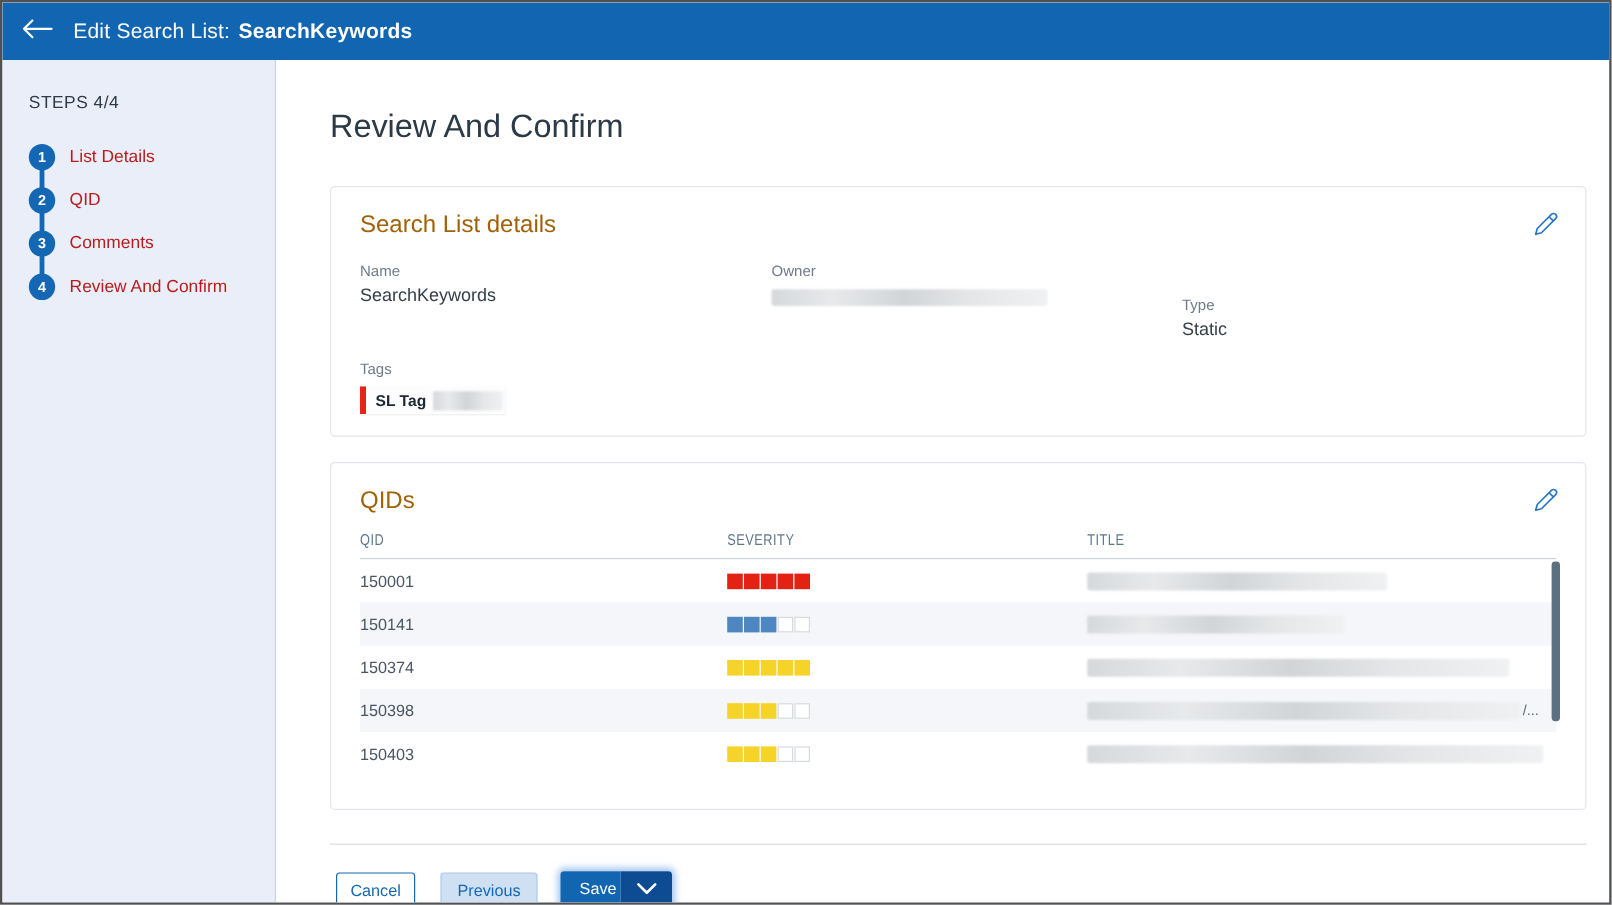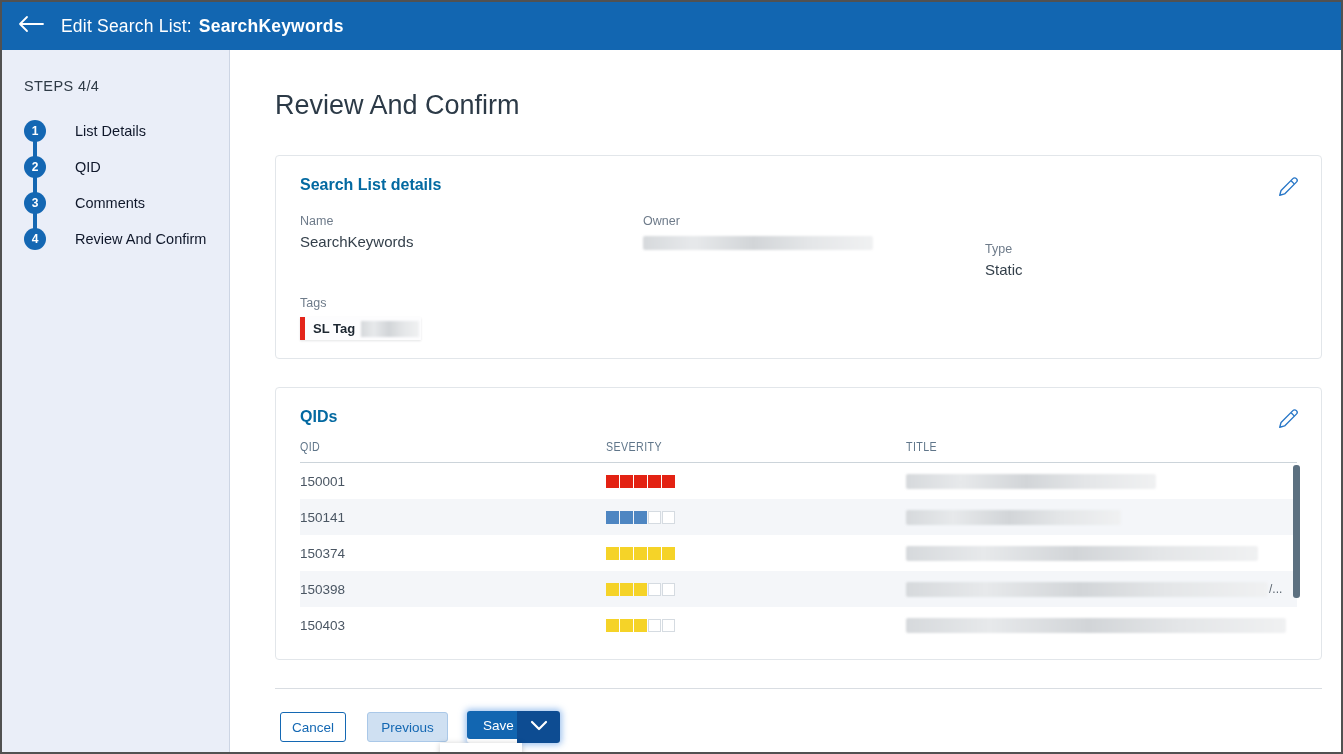--- a/index.html
+++ b/index.html
@@ -25,31 +25,31 @@
     border-right:1px solid #cdd5e4; padding:28px 0 0 22px;
   }
   .steps-title { font-size:14.5px; font-weight:500; color:#2e3a46; letter-spacing:.4px; }
   .stepper { position:relative; margin-top:26px; }
   .step-line { position:absolute; left:9px; top:11px; width:4px; height:108px; background:#1467b3; }
   .step { position:relative; display:flex; align-items:center; height:22px; margin-bottom:14px; cursor:pointer; }
   .step-circle {
     width:22px; height:22px; border-radius:50%; background:#1467b3; color:#fff;
     font-size:12px; font-weight:bold; display:flex; align-items:center; justify-content:center; flex:0 0 22px;
   }
-  .step-label { margin-left:29px; color:#0f172a; font-size:14.5px; }
+  .step-label { margin-left:12px; color:#b91c1c; font-size:14.5px; }
   
   .main { flex:1; position:relative; padding:40px 20px 0 45px; overflow:hidden; background:#fff; }
   .page-title { font-size:27px; font-weight:400; color:#2c3a47; line-height:30px; }
   .card {
     position:relative; border:1px solid #e2e6ea; border-radius:4px; background:#fff;
     padding:20px 24px 18px; width:1047px;
   }
   .card-details { margin-top:35px; }
-  .card-qids { margin-top:28px; padding-bottom:16px; }
-  .card-title { font-size:16px; font-weight:bold; color:#0369a1; }
+  .card-qids { margin-top:21px; padding-bottom:28px; }
+  .card-title { font-size:20px; font-weight:normal; color:#a16207; }
   .edit-icon { position:absolute; top:20px; right:22px; width:21px; height:21px; cursor:pointer; }
   .fields { display:flex; margin-top:20px; }
   .field-1 { width:343px; } .field-2 { width:342px; } .field-3 { flex:1;margin-top:28px; }
   .field-label { font-size:12.5px; color:#6e7b8a; }
   .field-value { font-size:15px; color:#333f4a; margin-top:5px; min-height:17px; }
   .redact {
     background:linear-gradient(90deg,#d6d9dc 0%,#e7e9eb 22%,#d2d5d8 48%,#e4e6e8 72%,#f0f1f2 100%);
     border-radius:2px; filter:blur(0.8px);
   }
   .owner-redact { width:230px; height:14px; margin-top:8px; }

